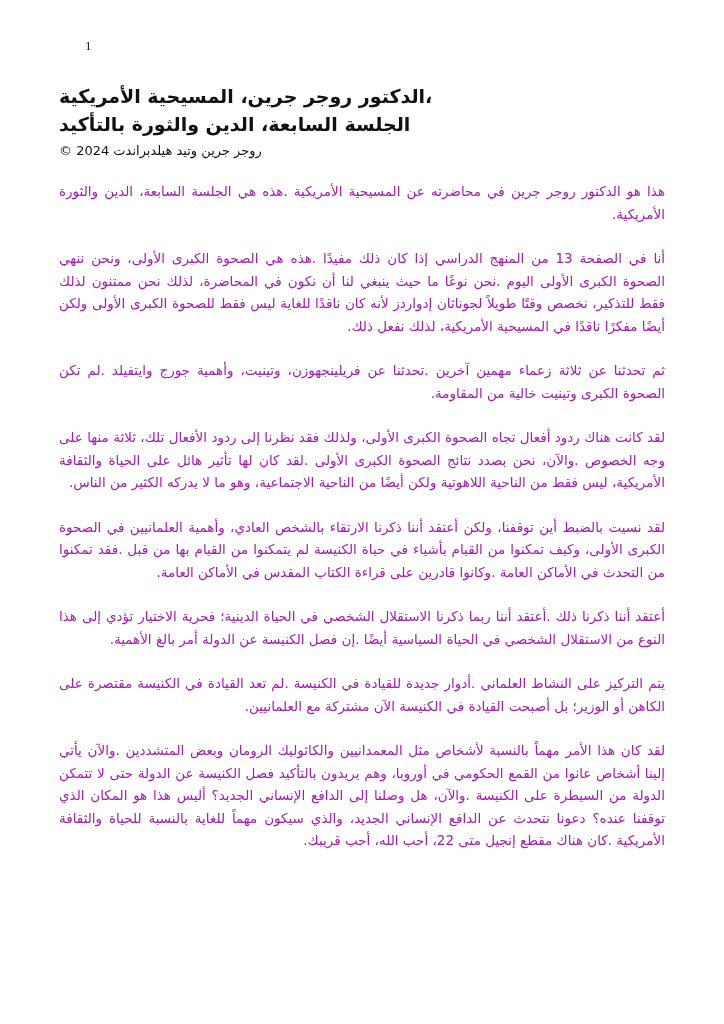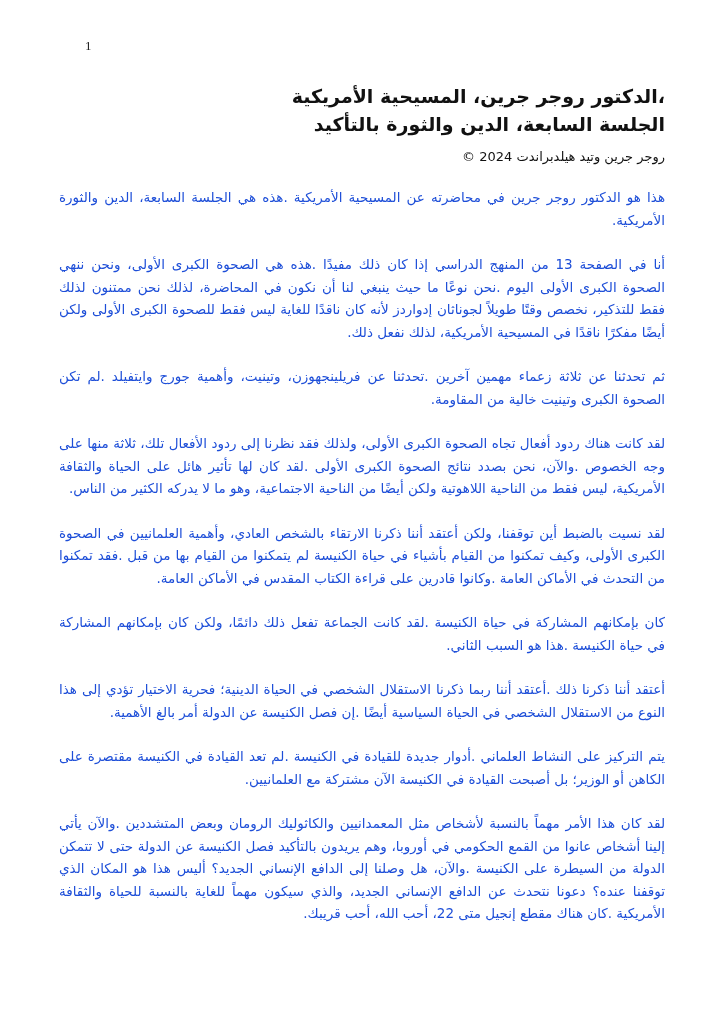--- a/index.html
+++ b/index.html
@@ -25,46 +25,46 @@
     color: #222;
   }
   .content {
     position: absolute;
     top: 82px;
     right: 59px;
     left: 59px;
     direction: rtl;
   }
   .title-block {
-    text-align: right;
+    text-align: left;
     margin-bottom: 6px;
   }
   .title-line {
     font-size: 19px;
     font-weight: bold;
     line-height: 28px;
     margin: 0;
     color: #111;
   }
   .byline {
     font-size: 13px;
     line-height: 22px;
-    margin-top: 8px;
+    margin-top: 2px;
     color: #111;
   }
   .body-text {
     margin-top: 18px;
   }
   .body-text p {
     font-size: 13.5px;
     line-height: 22.5px;
     margin: 0 0 22px 0;
     text-align: justify;
     text-align-last: right;
-    color: #1d4ed8;
+    color: #a21caf;
   }
 </style>
 </head>
 <body>
 
 <div class="sheet">
 
   <div class="page-number">1</div>
 
   <div class="content">
@@ -74,20 +74,19 @@
       <h1 class="title-line">الجلسة السابعة، الدين والثورة بالتأكيد</h1>
       <div class="byline">روجر جرين وتيد هيلدبراندت 2024 ©</div>
     </header>
 
     <main class="body-text">
       <p>هذا هو الدكتور روجر جرين في محاضرته عن المسيحية الأمريكية .هذه هي الجلسة السابعة، الدين والثورة الأمريكية.</p>
       <p>أنا في الصفحة 13 من المنهج الدراسي إذا كان ذلك مفيدًا .هذه هي الصحوة الكبرى الأولى، ونحن ننهي الصحوة الكبرى الأولى اليوم .نحن نوعًا ما حيث ينبغي لنا أن نكون في المحاضرة، لذلك نحن ممتنون لذلك فقط للتذكير، نخصص وقتًا طويلاً لجوناثان إدواردز لأنه كان ناقدًا للغاية ليس فقط للصحوة الكبرى الأولى ولكن أيضًا مفكرًا ناقدًا في المسيحية الأمريكية، لذلك نفعل ذلك.</p>
       <p>ثم تحدثنا عن ثلاثة زعماء مهمين آخرين .تحدثنا عن فريلينجهوزن، وتينيت، وأهمية جورج وايتفيلد .لم تكن الصحوة الكبرى وتينيت خالية من المقاومة.</p>
       <p>لقد كانت هناك ردود أفعال تجاه الصحوة الكبرى الأولى، ولذلك فقد نظرنا إلى ردود الأفعال تلك، ثلاثة منها على وجه الخصوص .والآن، نحن بصدد نتائج الصحوة الكبرى الأولى .لقد كان لها تأثير هائل على الحياة والثقافة الأمريكية، ليس فقط من الناحية اللاهوتية ولكن أيضًا من الناحية الاجتماعية، وهو ما لا يدركه الكثير من الناس.</p>
       <p>لقد نسيت بالضبط أين توقفنا، ولكن أعتقد أننا ذكرنا الارتقاء بالشخص العادي، وأهمية العلمانيين في الصحوة الكبرى الأولى، وكيف تمكنوا من القيام بأشياء في حياة الكنيسة لم يتمكنوا من القيام بها من قبل .فقد تمكنوا من التحدث في الأماكن العامة .وكانوا قادرين على قراءة الكتاب المقدس في الأماكن العامة.</p>
-      <p>كان بإمكانهم المشاركة في حياة الكنيسة .لقد كانت الجماعة تفعل ذلك دائمًا، ولكن كان بإمكانهم المشاركة في حياة الكنيسة .هذا هو السبب الثاني.</p>
       <p>أعتقد أننا ذكرنا ذلك .أعتقد أننا ربما ذكرنا الاستقلال الشخصي في الحياة الدينية؛ فحرية الاختيار تؤدي إلى هذا النوع من الاستقلال الشخصي في الحياة السياسية أيضًا .إن فصل الكنيسة عن الدولة أمر بالغ الأهمية.</p>
       <p>يتم التركيز على النشاط العلماني .أدوار جديدة للقيادة في الكنيسة .لم تعد القيادة في الكنيسة مقتصرة على الكاهن أو الوزير؛ بل أصبحت القيادة في الكنيسة الآن مشتركة مع العلمانيين.</p>
       <p>لقد كان هذا الأمر مهماً بالنسبة لأشخاص مثل المعمدانيين والكاثوليك الرومان وبعض المتشددين .والآن يأتي إلينا أشخاص عانوا من القمع الحكومي في أوروبا، وهم يريدون بالتأكيد فصل الكنيسة عن الدولة حتى لا تتمكن الدولة من السيطرة على الكنيسة .والآن، هل وصلنا إلى الدافع الإنساني الجديد؟ أليس هذا هو المكان الذي توقفنا عنده؟ دعونا نتحدث عن الدافع الإنساني الجديد، والذي سيكون مهماً للغاية بالنسبة للحياة والثقافة الأمريكية .كان هناك مقطع إنجيل متى 22، أحب الله، أحب قريبك.</p>
     </main>
 
   </div>
 </div>
 
 </body></html>

